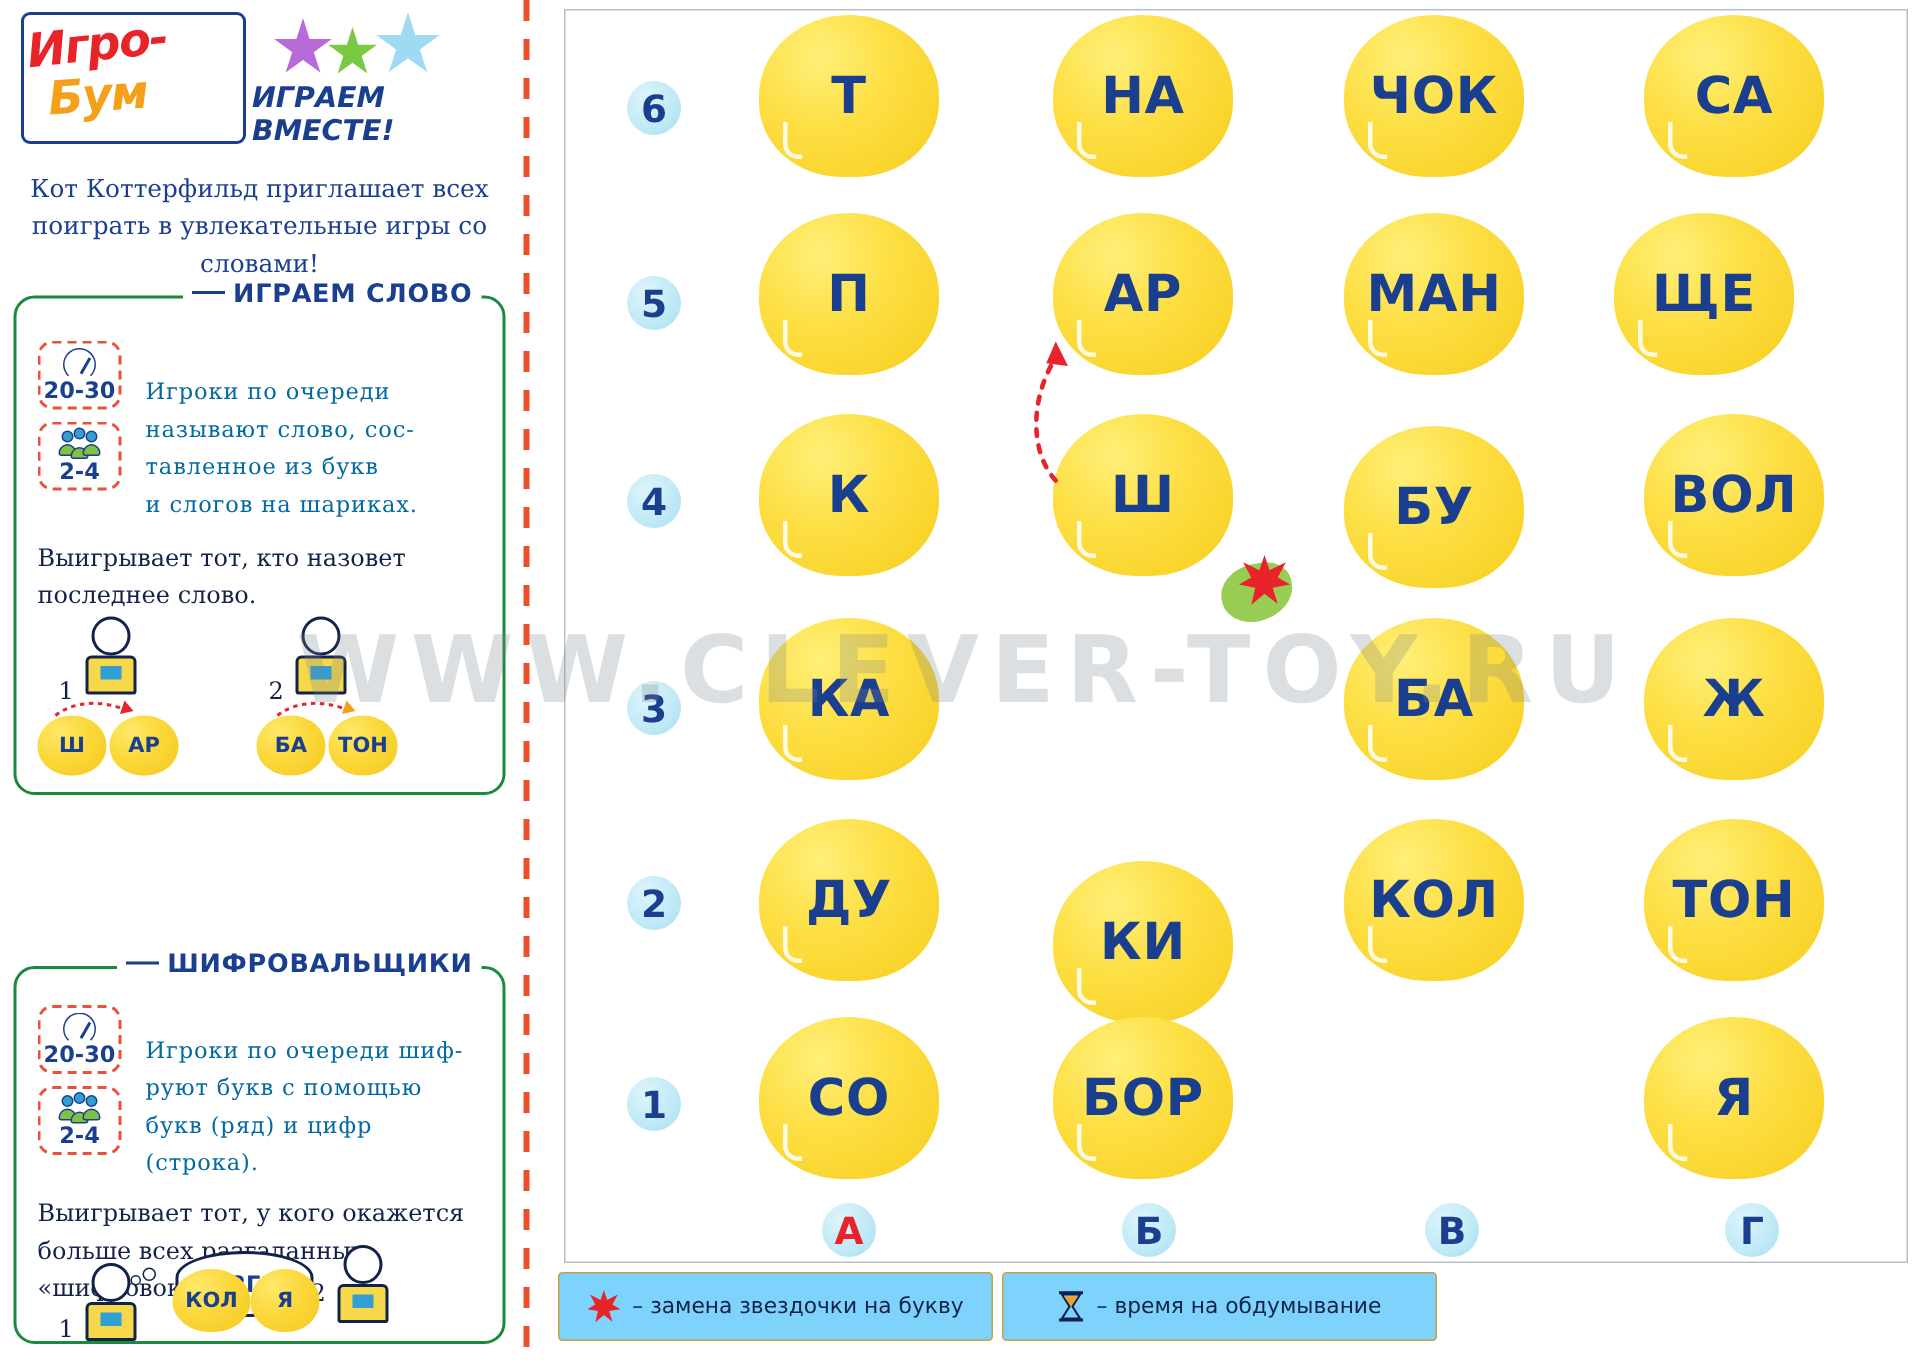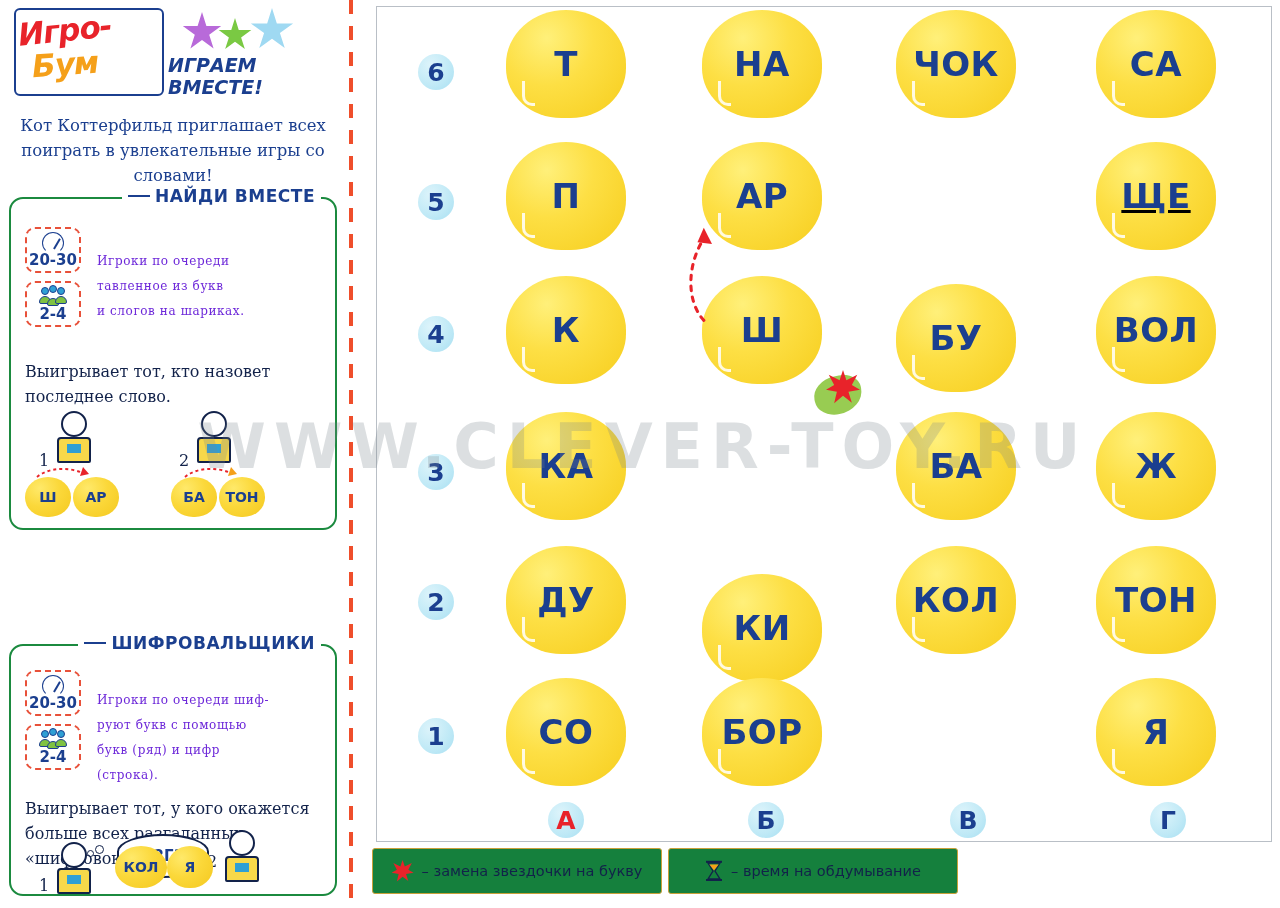--- a/index.html
+++ b/index.html
@@ -176,23 +176,23 @@
     width: 12px; height: 8px;
     border-radius: 6px 6px 2px 2px;
     background: #7fc241;
     border: 1px solid #1b3f8f;
     box-sizing: border-box;
   }
 
   .rule-text {
     position: absolute;
     font-family: "DejaVu Serif", serif;
-    font-size: 12px;
+    font-size: 15px;
     line-height: 25px;
-    color: #6d28d9;
+    color: #0369a1;
   }
   .rule-text.mono-ish { letter-spacing: 0.6px; }
 
   .rule-wide {
     position: absolute;
     left: 14px;
     width: 300px;
     font-family: "DejaVu Serif", serif;
     font-size: 16px;
     line-height: 25px;
@@ -394,21 +394,21 @@
   .legend {
     position: absolute;
     left: 372px; top: 848px;
     width: 900px; height: 46px;
     display: flex;
     gap: 6px;
   }
   .legend-item {
     flex: 1;
     border: 1.5px solid #c8a13a;
-    background: #15803d;
+    background: #7dd3fc;
     border-radius: 3px;
     display: flex;
     align-items: center;
     justify-content: center;
     gap: 8px;
     font-family: "DejaVu Sans", sans-serif;
     font-size: 14.5px;
     color: #12224a;
   }
   .legend-item:nth-child(1) { flex: 0 0 288px; }
@@ -447,21 +447,21 @@
     <div class="star-shape" style="left:42px; top:10px; width:34px; height:34px; background:#7ac943;"></div>
     <div class="star-shape" style="left:74px; top:0px; width:44px; height:44px; background:#9fd9f2;"></div>
   </div>
 
   <div class="play-together">ИГРАЕМ ВМЕСТЕ!</div>
 
   <div class="intro-text">Кот Коттерфильд приглашает всех поиграть в увлекательные игры со словами!</div>
 
   <div class="rule-card" id="card-1">
     <div class="card-title">
-      <span class="dash"></span><span>НАЙДИ ВМЕСТЕ</span>
+      <span class="dash"></span><span>ИГРАЕМ СЛОВО</span>
     </div>
 
     <div class="icon-badge" style="top:28px;">
       <div class="clock-glyph">
           <div class="clock-hand"></div>
         </div>
       <div class="badge-label">20-30</div>
     </div>
     <div class="icon-badge" style="top:82px;">
       <div class="people-glyph">
@@ -470,20 +470,21 @@
         <div class="pp" style="left:18px; top:0;"></div>
         <div class="pbody" style="left:0px; top:9px;"></div>
         <div class="pbody" style="left:8px; top:11px;"></div>
         <div class="pbody" style="left:16px; top:9px;"></div>
       </div>
       <div class="badge-label">2-4</div>
     </div>
 
     <div class="rule-text mono-ish" style="left:86px; top:50px; width:236px;">
       <div>Игроки по очереди</div>
+      <div>называют слово, сос-</div>
       <div>тавленное из букв</div>
       <div>и слогов на шариках.</div>
     </div>
 
     <div class="rule-wide" style="top:160px;">Выигрывает тот, кто назовет последнее слово.</div>
 
     <div class="mini-fig" style="left:28px; top:212px; width:120px; height:66px;">
       <div class="mini-num" style="left:0px; top:40px;">1</div>
       <div class="mini-head" style="left:22px; top:0px;"></div>
       <div class="mini-body" style="left:18px; top:26px;"></div>
@@ -592,21 +593,24 @@
   <div class="balloon" style="left:724px; top:4px;">
       <span>СА</span>
     </div>
 
   <div class="balloon" style="left:134px; top:136px;">
       <span>П</span>
     </div>
   <div class="balloon" style="left:330px; top:136px;">
       <span>АР</span>
     </div>
-  <div class="balloon" style="left:724px; top:136px;text-decoration:underline;">
+  <div class="balloon" style="left:524px; top:136px;">
+      <span>МАН</span>
+    </div>
+  <div class="balloon" style="left:704px; top:136px;">
       <span>ЩЕ</span>
     </div>
 
   <div class="balloon" style="left:134px; top:270px;">
       <span>К</span>
     </div>
   <div class="balloon" style="left:330px; top:270px;">
       <span>Ш</span>
     </div>
   <div class="balloon" style="left:524px; top:278px;">

